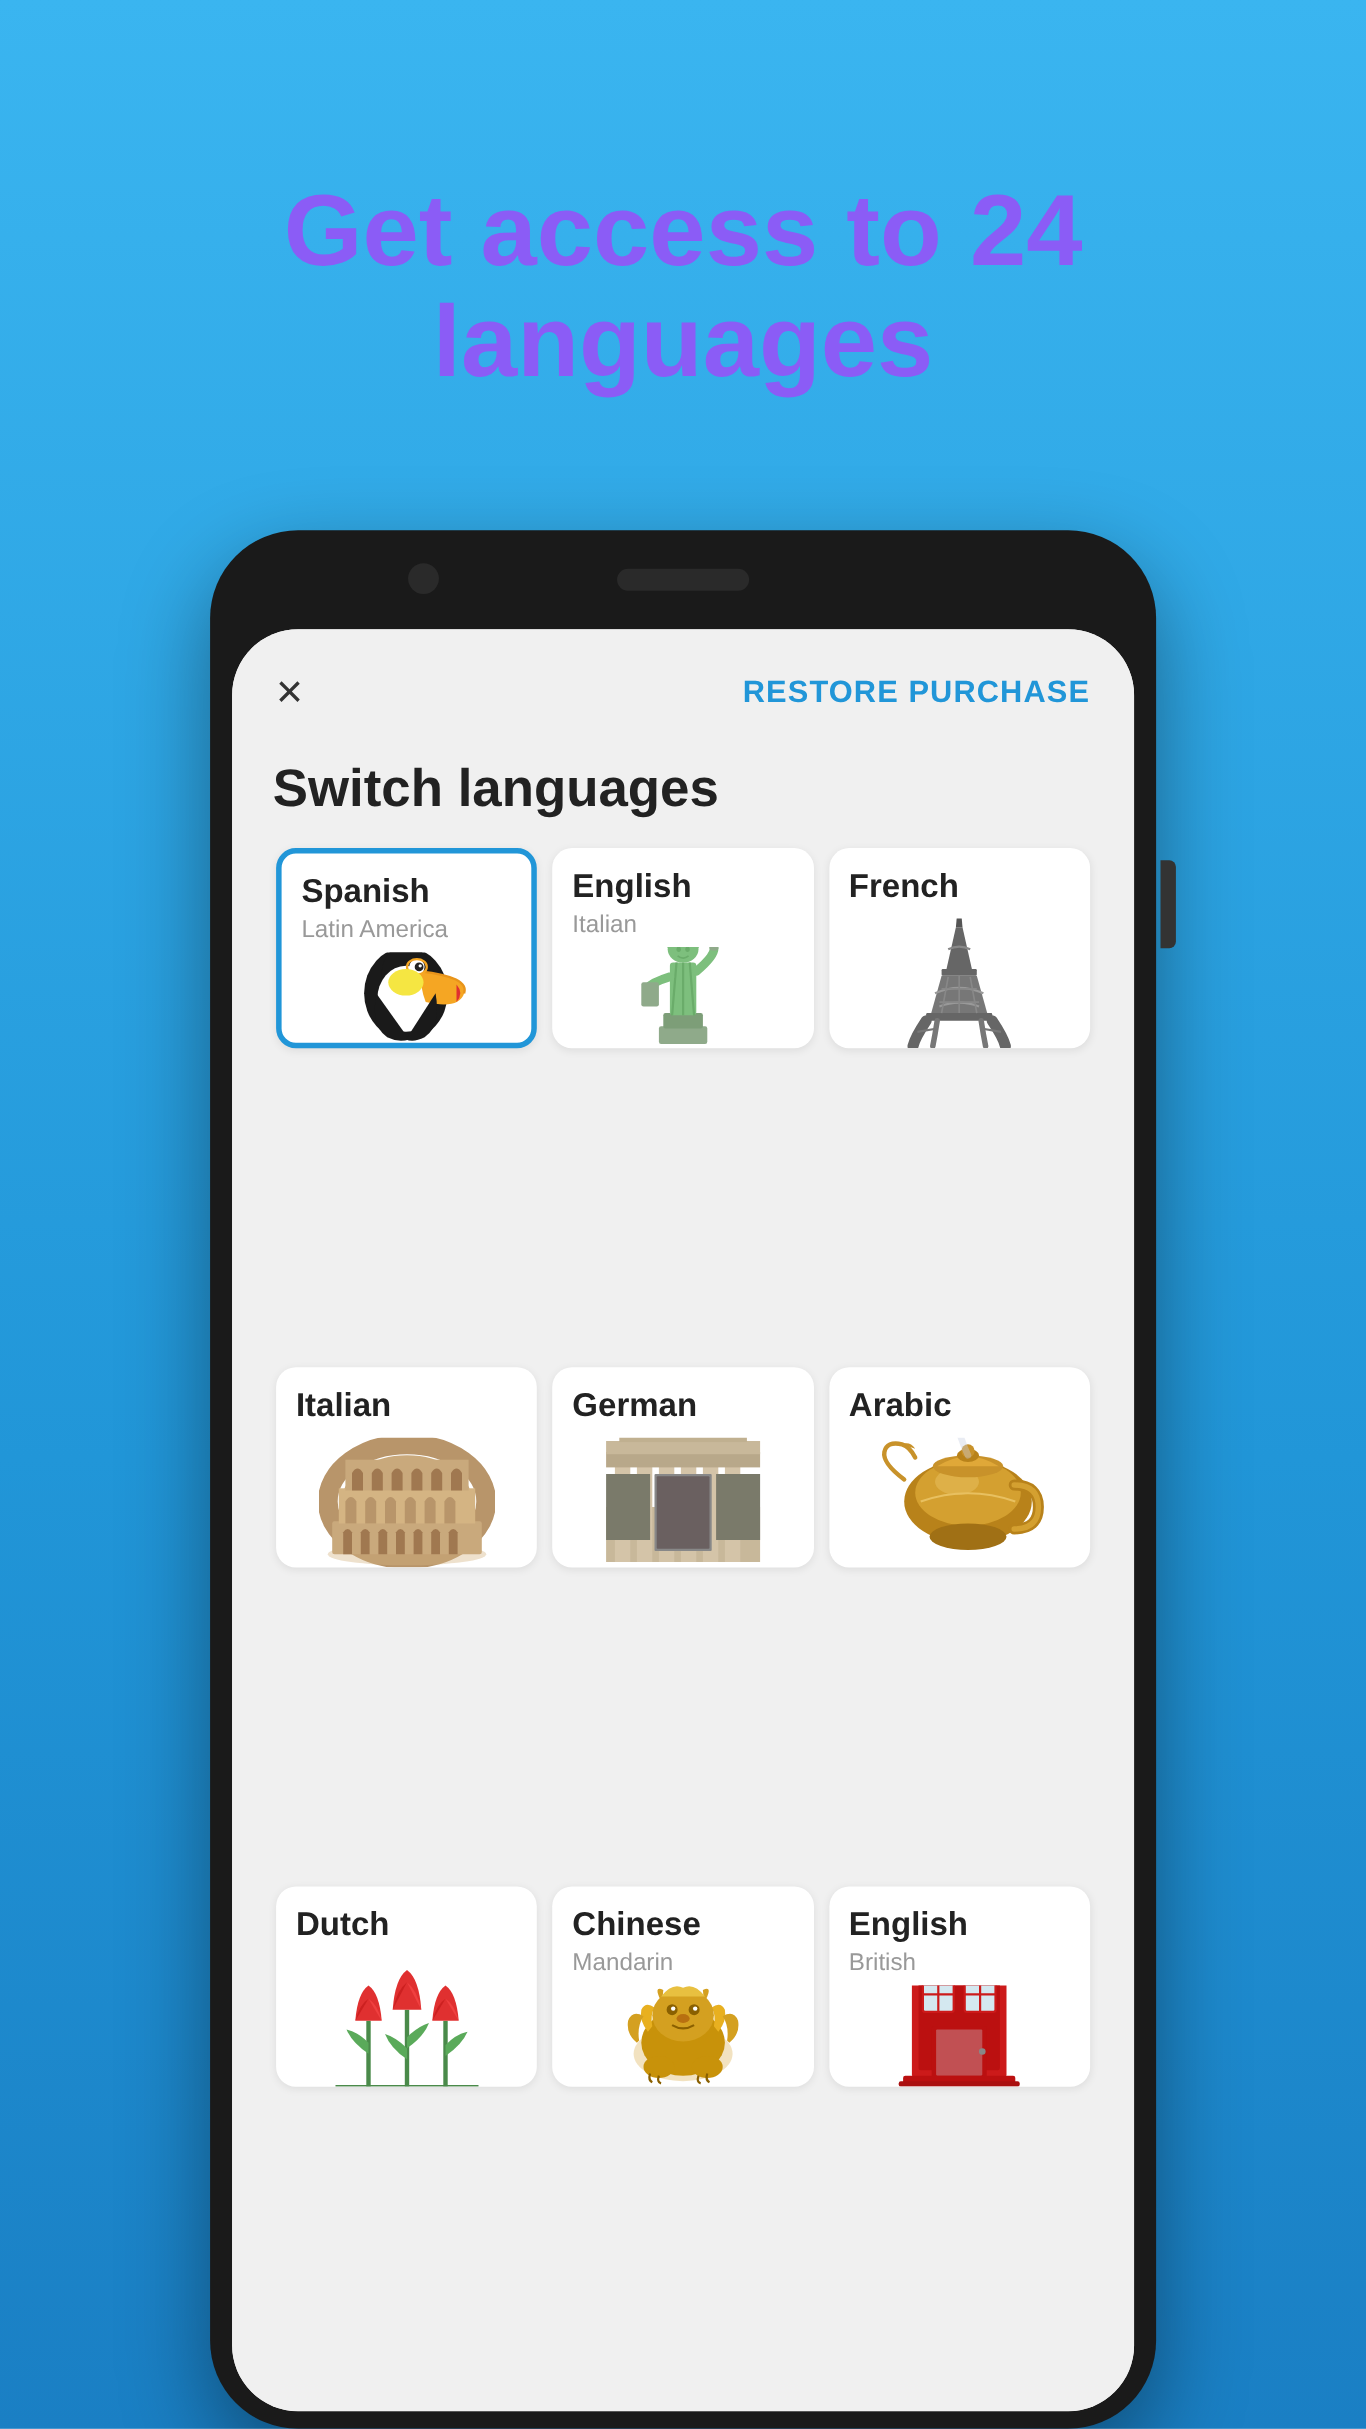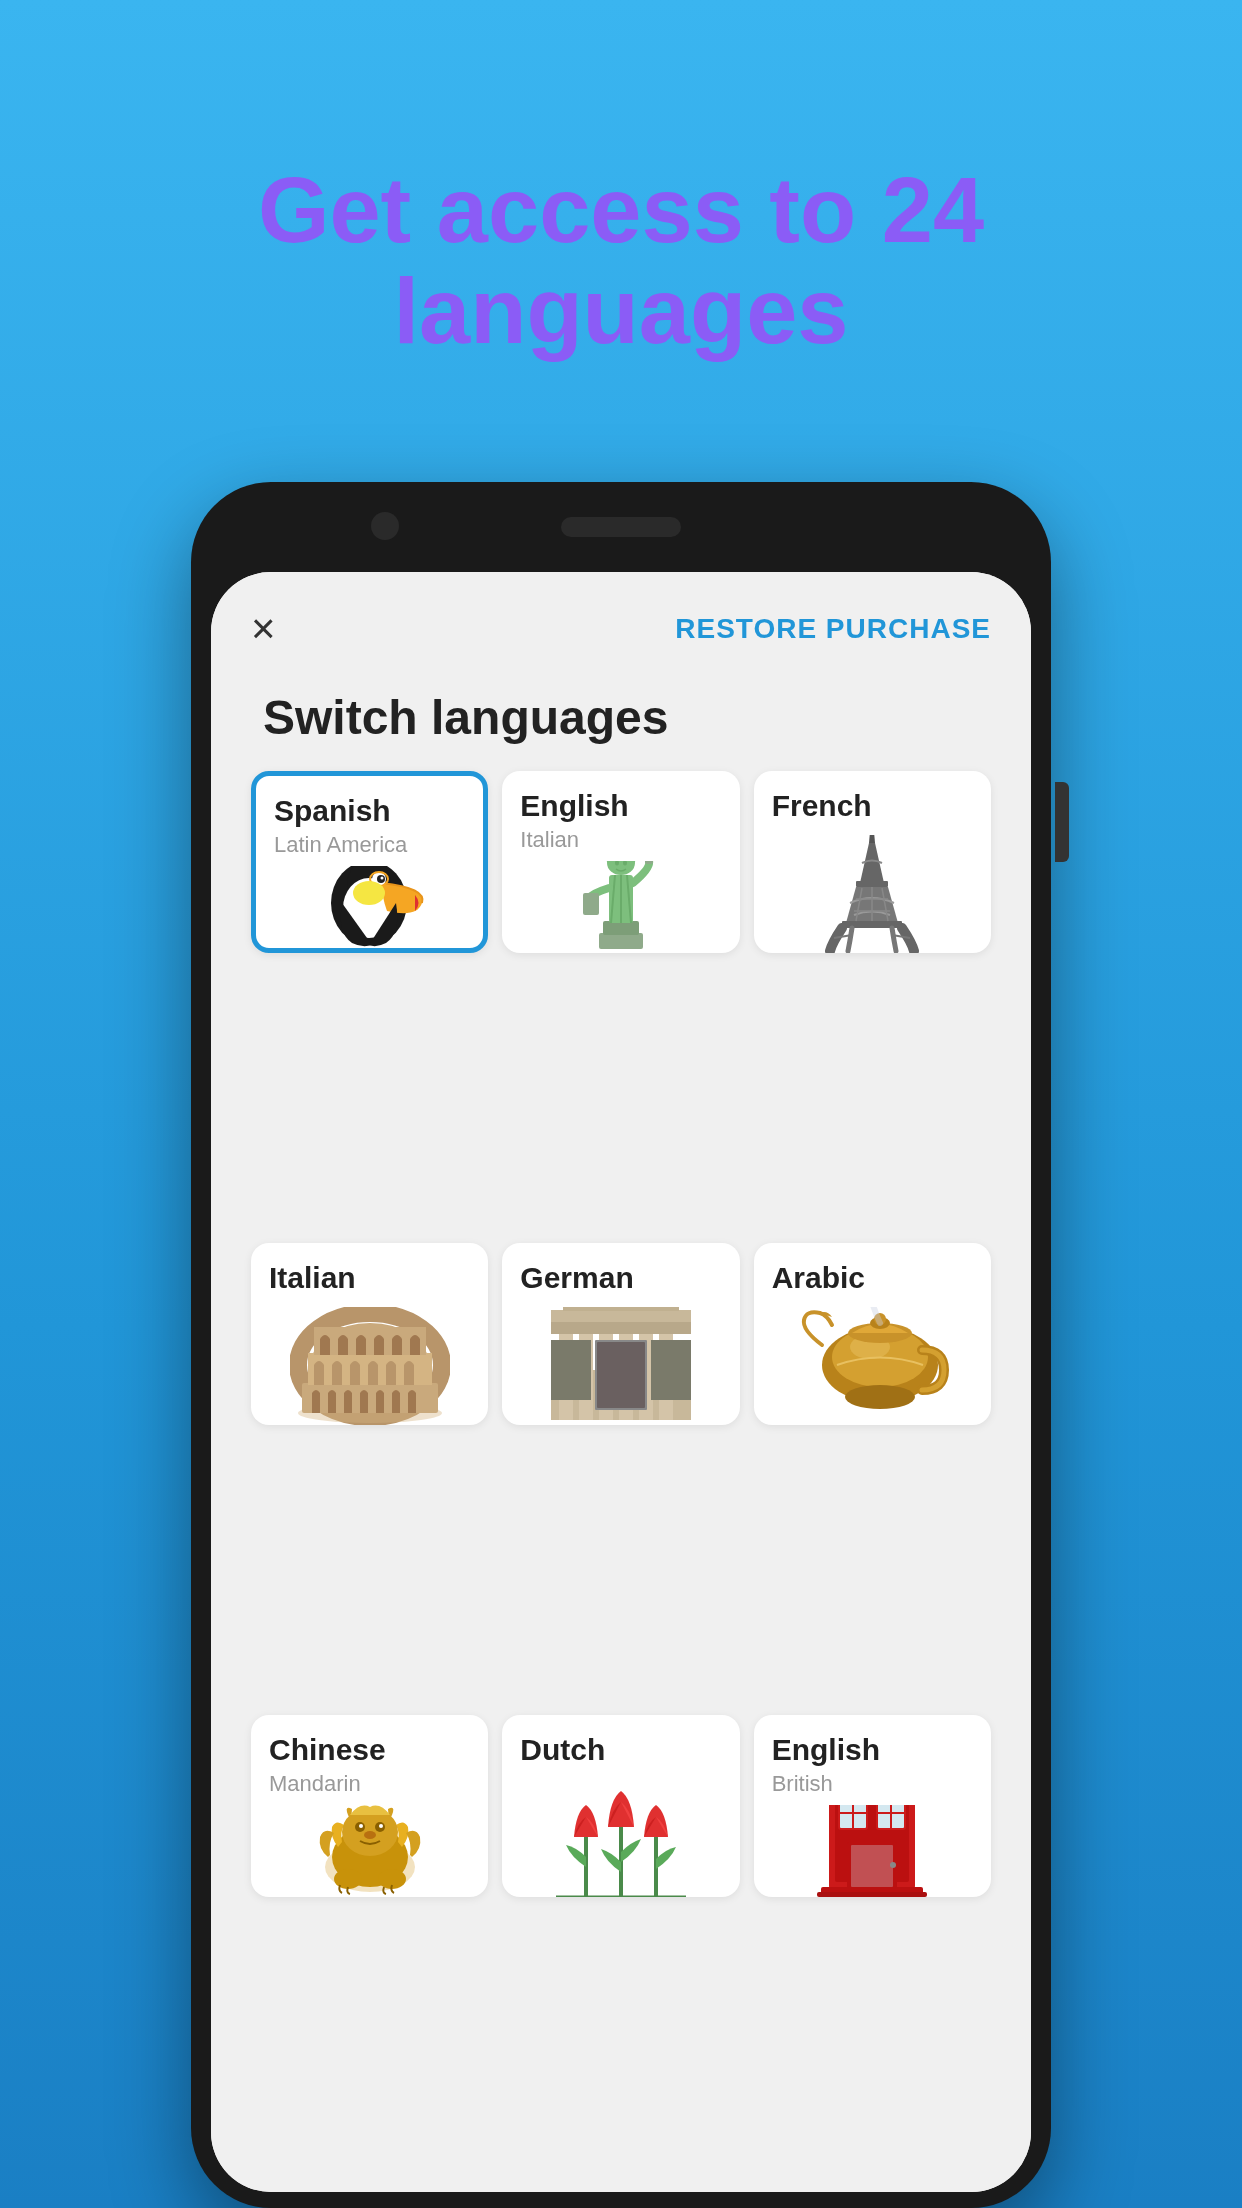--- a/index.html
+++ b/index.html
@@ -105,21 +105,21 @@
     }
     .restore-btn {
       font-size: 28px;
       font-weight: 700;
       color: #2196d8;
       letter-spacing: 1px;
     }
 
     
     .section-title {
-      padding: 20px 52px 0;
+      padding: 20px 37px 0;
       background: #f0f0f0;
     }
     .section-title h2 {
       font-size: 48px;
       font-weight: 800;
       color: #222;
       margin-bottom: 16px;
     }
     .section-title p {
       font-size: 26px;
@@ -423,20 +423,59 @@
             <circle cx="88" cy="44" r="6" fill="#c8922a"></circle>
 
             <path d="M45,90 Q88,75 131,90" stroke="#e8c060" stroke-width="2" fill="none"></path>
 
             <path d="M88,48 Q82,35 78,20 Q74,10 80,5" stroke="#c8d0e0" stroke-width="6" fill="none" stroke-linecap="round" opacity="0.4"></path>
           </svg>
         </div>
       </div>
 
       <div class="lang-card">
+        <div class="lang-card-title">Dutch</div>
+        <div class="lang-card-subtitle"></div>
+        <div class="lang-card-image">
+          <svg width="150" height="140" viewBox="0 0 150 140" xmlns="http://www.w3.org/2000/svg">
+
+            <line x1="40" y1="140" x2="40" y2="80" stroke="#4a8a4a" stroke-width="4"></line>
+
+            <path d="M40,110 Q25,100 20,88 Q30,90 40,100" fill="#5aaa5a"></path>
+
+            <path d="M28,80 Q30,55 40,48 Q50,55 52,80Z" fill="#e03030"></path>
+            <path d="M28,80 Q32,65 40,60" fill="#cc2020"></path>
+            <path d="M52,80 Q48,65 40,60" fill="#f04040"></path>
+
+            <line x1="75" y1="140" x2="75" y2="70" stroke="#4a8a4a" stroke-width="4"></line>
+
+            <path d="M75,105 Q90,95 95,82 Q85,85 75,95" fill="#5aaa5a"></path>
+
+            <path d="M75,115 Q60,105 55,92 Q65,95 75,105" fill="#5aaa5a"></path>
+
+            <path d="M62,70 Q64,42 75,34 Q86,42 88,70Z" fill="#e03030"></path>
+            <path d="M62,70 Q66,52 75,45" fill="#cc2020"></path>
+            <path d="M88,70 Q84,52 75,45" fill="#f04040"></path>
+
+            <path d="M70,45 Q75,30 80,45" fill="#e03030"></path>
+
+            <line x1="110" y1="140" x2="110" y2="80" stroke="#4a8a4a" stroke-width="4"></line>
+
+            <path d="M110,112 Q125,102 130,90 Q120,92 110,102" fill="#5aaa5a"></path>
+
+            <path d="M98,80 Q100,55 110,48 Q120,55 122,80Z" fill="#e03030"></path>
+            <path d="M98,80 Q102,65 110,60" fill="#cc2020"></path>
+            <path d="M122,80 Q118,65 110,60" fill="#f04040"></path>
+
+            <line x1="10" y1="140" x2="140" y2="140" stroke="#4a8a4a" stroke-width="3"></line>
+          </svg>
+        </div>
+      </div>
+
+      <div class="lang-card">
         <div class="lang-card-title">Chinese</div>
         <div class="lang-card-subtitle">Mandarin</div>
         <div class="lang-card-image">
           <svg width="140" height="120" viewBox="0 0 140 120" xmlns="http://www.w3.org/2000/svg">
 
             <ellipse cx="70" cy="90" rx="45" ry="25" fill="#d4a030" opacity="0.3"></ellipse>
 
             <ellipse cx="70" cy="80" rx="38" ry="30" fill="#c8920a"></ellipse>
 
             <path d="M38,70 Q30,60 32,50 Q36,42 44,48 Q40,55 42,65 Z" fill="#e8b020"></path>
@@ -465,59 +504,20 @@
 
             <path d="M40,108 Q38,114 42,116" stroke="#8a6000" stroke-width="2" fill="none"></path>
             <path d="M48,110 Q46,116 50,117" stroke="#8a6000" stroke-width="2" fill="none"></path>
             <path d="M84,110 Q82,116 86,117" stroke="#8a6000" stroke-width="2" fill="none"></path>
             <path d="M92,108 Q90,114 94,116" stroke="#8a6000" stroke-width="2" fill="none"></path>
           </svg>
         </div>
       </div>
 
       <div class="lang-card">
-        <div class="lang-card-title">Dutch</div>
-        <div class="lang-card-subtitle"></div>
-        <div class="lang-card-image">
-          <svg width="150" height="140" viewBox="0 0 150 140" xmlns="http://www.w3.org/2000/svg">
-
-            <line x1="40" y1="140" x2="40" y2="80" stroke="#4a8a4a" stroke-width="4"></line>
-
-            <path d="M40,110 Q25,100 20,88 Q30,90 40,100" fill="#5aaa5a"></path>
-
-            <path d="M28,80 Q30,55 40,48 Q50,55 52,80Z" fill="#e03030"></path>
-            <path d="M28,80 Q32,65 40,60" fill="#cc2020"></path>
-            <path d="M52,80 Q48,65 40,60" fill="#f04040"></path>
-
-            <line x1="75" y1="140" x2="75" y2="70" stroke="#4a8a4a" stroke-width="4"></line>
-
-            <path d="M75,105 Q90,95 95,82 Q85,85 75,95" fill="#5aaa5a"></path>
-
-            <path d="M75,115 Q60,105 55,92 Q65,95 75,105" fill="#5aaa5a"></path>
-
-            <path d="M62,70 Q64,42 75,34 Q86,42 88,70Z" fill="#e03030"></path>
-            <path d="M62,70 Q66,52 75,45" fill="#cc2020"></path>
-            <path d="M88,70 Q84,52 75,45" fill="#f04040"></path>
-
-            <path d="M70,45 Q75,30 80,45" fill="#e03030"></path>
-
-            <line x1="110" y1="140" x2="110" y2="80" stroke="#4a8a4a" stroke-width="4"></line>
-
-            <path d="M110,112 Q125,102 130,90 Q120,92 110,102" fill="#5aaa5a"></path>
-
-            <path d="M98,80 Q100,55 110,48 Q120,55 122,80Z" fill="#e03030"></path>
-            <path d="M98,80 Q102,65 110,60" fill="#cc2020"></path>
-            <path d="M122,80 Q118,65 110,60" fill="#f04040"></path>
-
-            <line x1="10" y1="140" x2="140" y2="140" stroke="#4a8a4a" stroke-width="3"></line>
-          </svg>
-        </div>
-      </div>
-
-      <div class="lang-card">
         <div class="lang-card-title">English</div>
         <div class="lang-card-subtitle">British</div>
         <div class="lang-card-image">
           <svg width="130" height="150" viewBox="0 0 130 150" xmlns="http://www.w3.org/2000/svg">
 
             <rect x="22" y="25" width="86" height="118" fill="#cc1a1a" rx="4"></rect>
 
             <rect x="28" y="45" width="74" height="90" fill="#bb1010" rx="2"></rect>
 
             <rect x="18" y="18" width="94" height="12" fill="#dd2020" rx="3"></rect>

